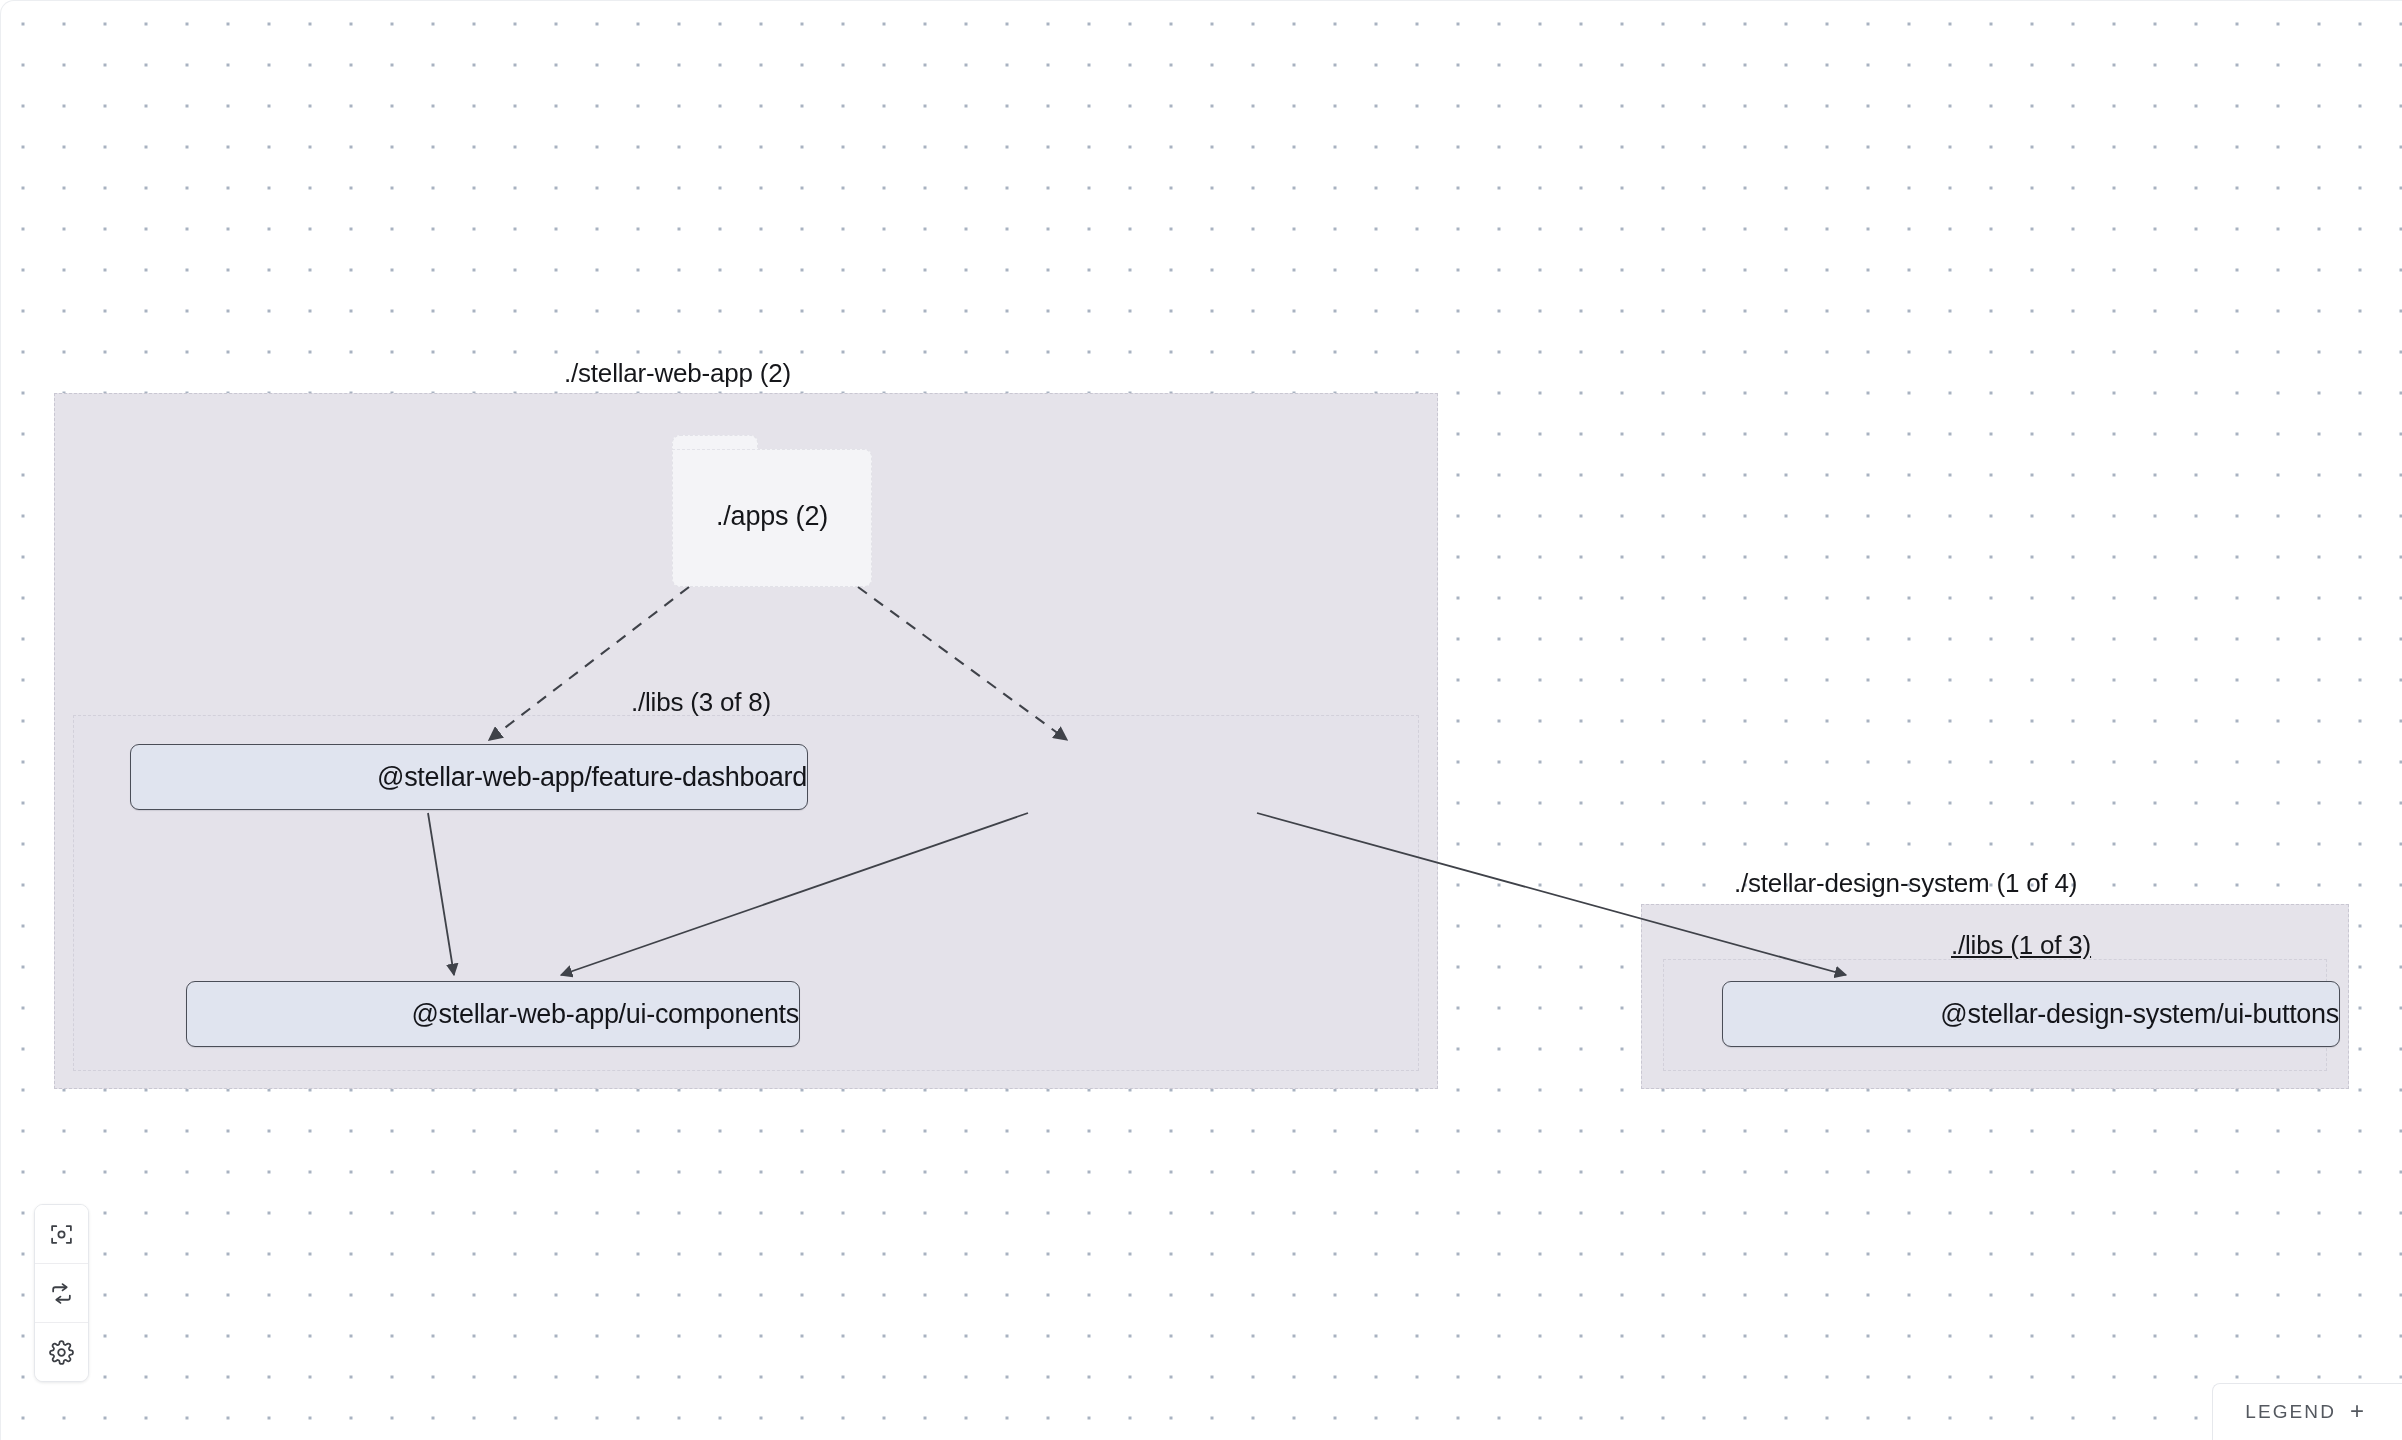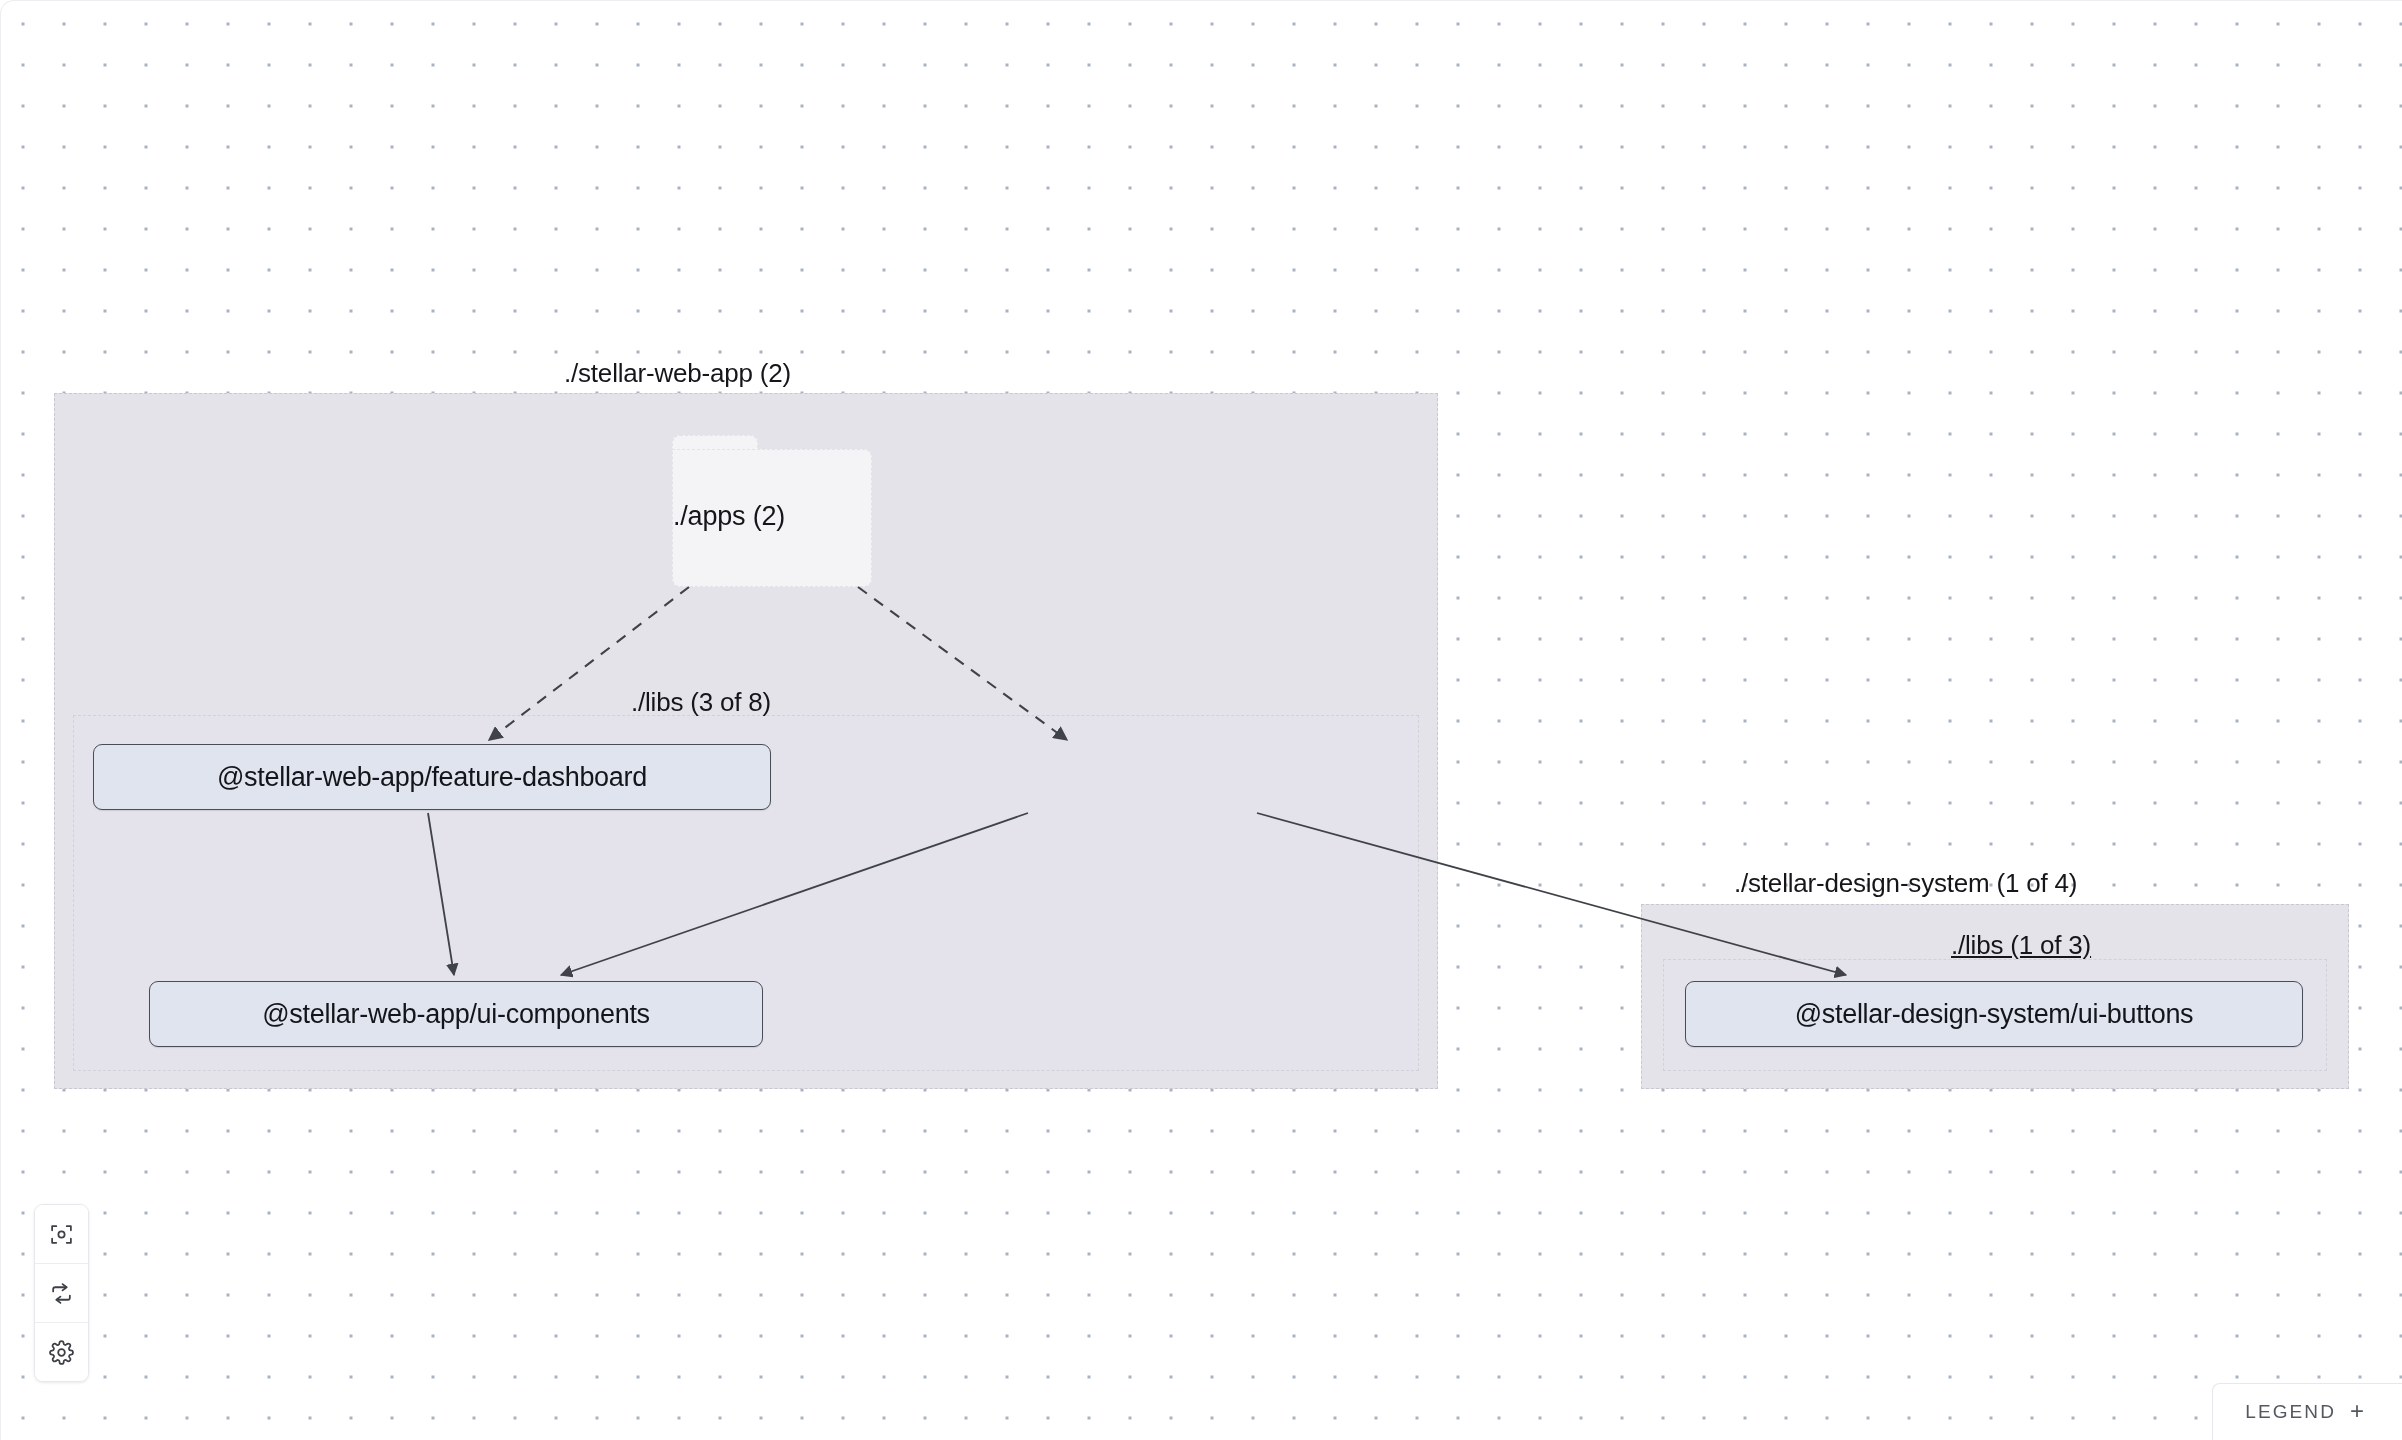--- a/index.html
+++ b/index.html
@@ -76,41 +76,42 @@
     position: absolute;
     left: 0;
     top: 14px;
     right: 0;
     bottom: 0;
     background: #f4f4f7;
     border-radius: 0 8px 8px 8px;
     border: 1.3px dashed #e2e2e8;
     display: flex;
     align-items: center;
-    justify-content: flex-start;
+    justify-content: center;
   }
   .folder-label {
     font-size: 27px;
     color: #15161a;
     white-space: nowrap;
     margin-top: -4px;
     letter-spacing: -0.2px;
   }
 
   
   .project-node {
     position: absolute;
     box-sizing: border-box;
     background: #e0e4ef;
     border: 1.6px solid #4a4d57;
     border-radius: 9px;
     display: flex;
     align-items: center;
-    justify-content: center;
+    justify-content: flex-end;
     box-shadow: 0 1px 1px rgba(40,40,60,0.12);
+    margin-left: 37px;
   }
   .project-label {
     font-size: 27px;
     color: #14151a;
     white-space: nowrap;
     letter-spacing: -0.3px;
   }
 
   
   #edges {

